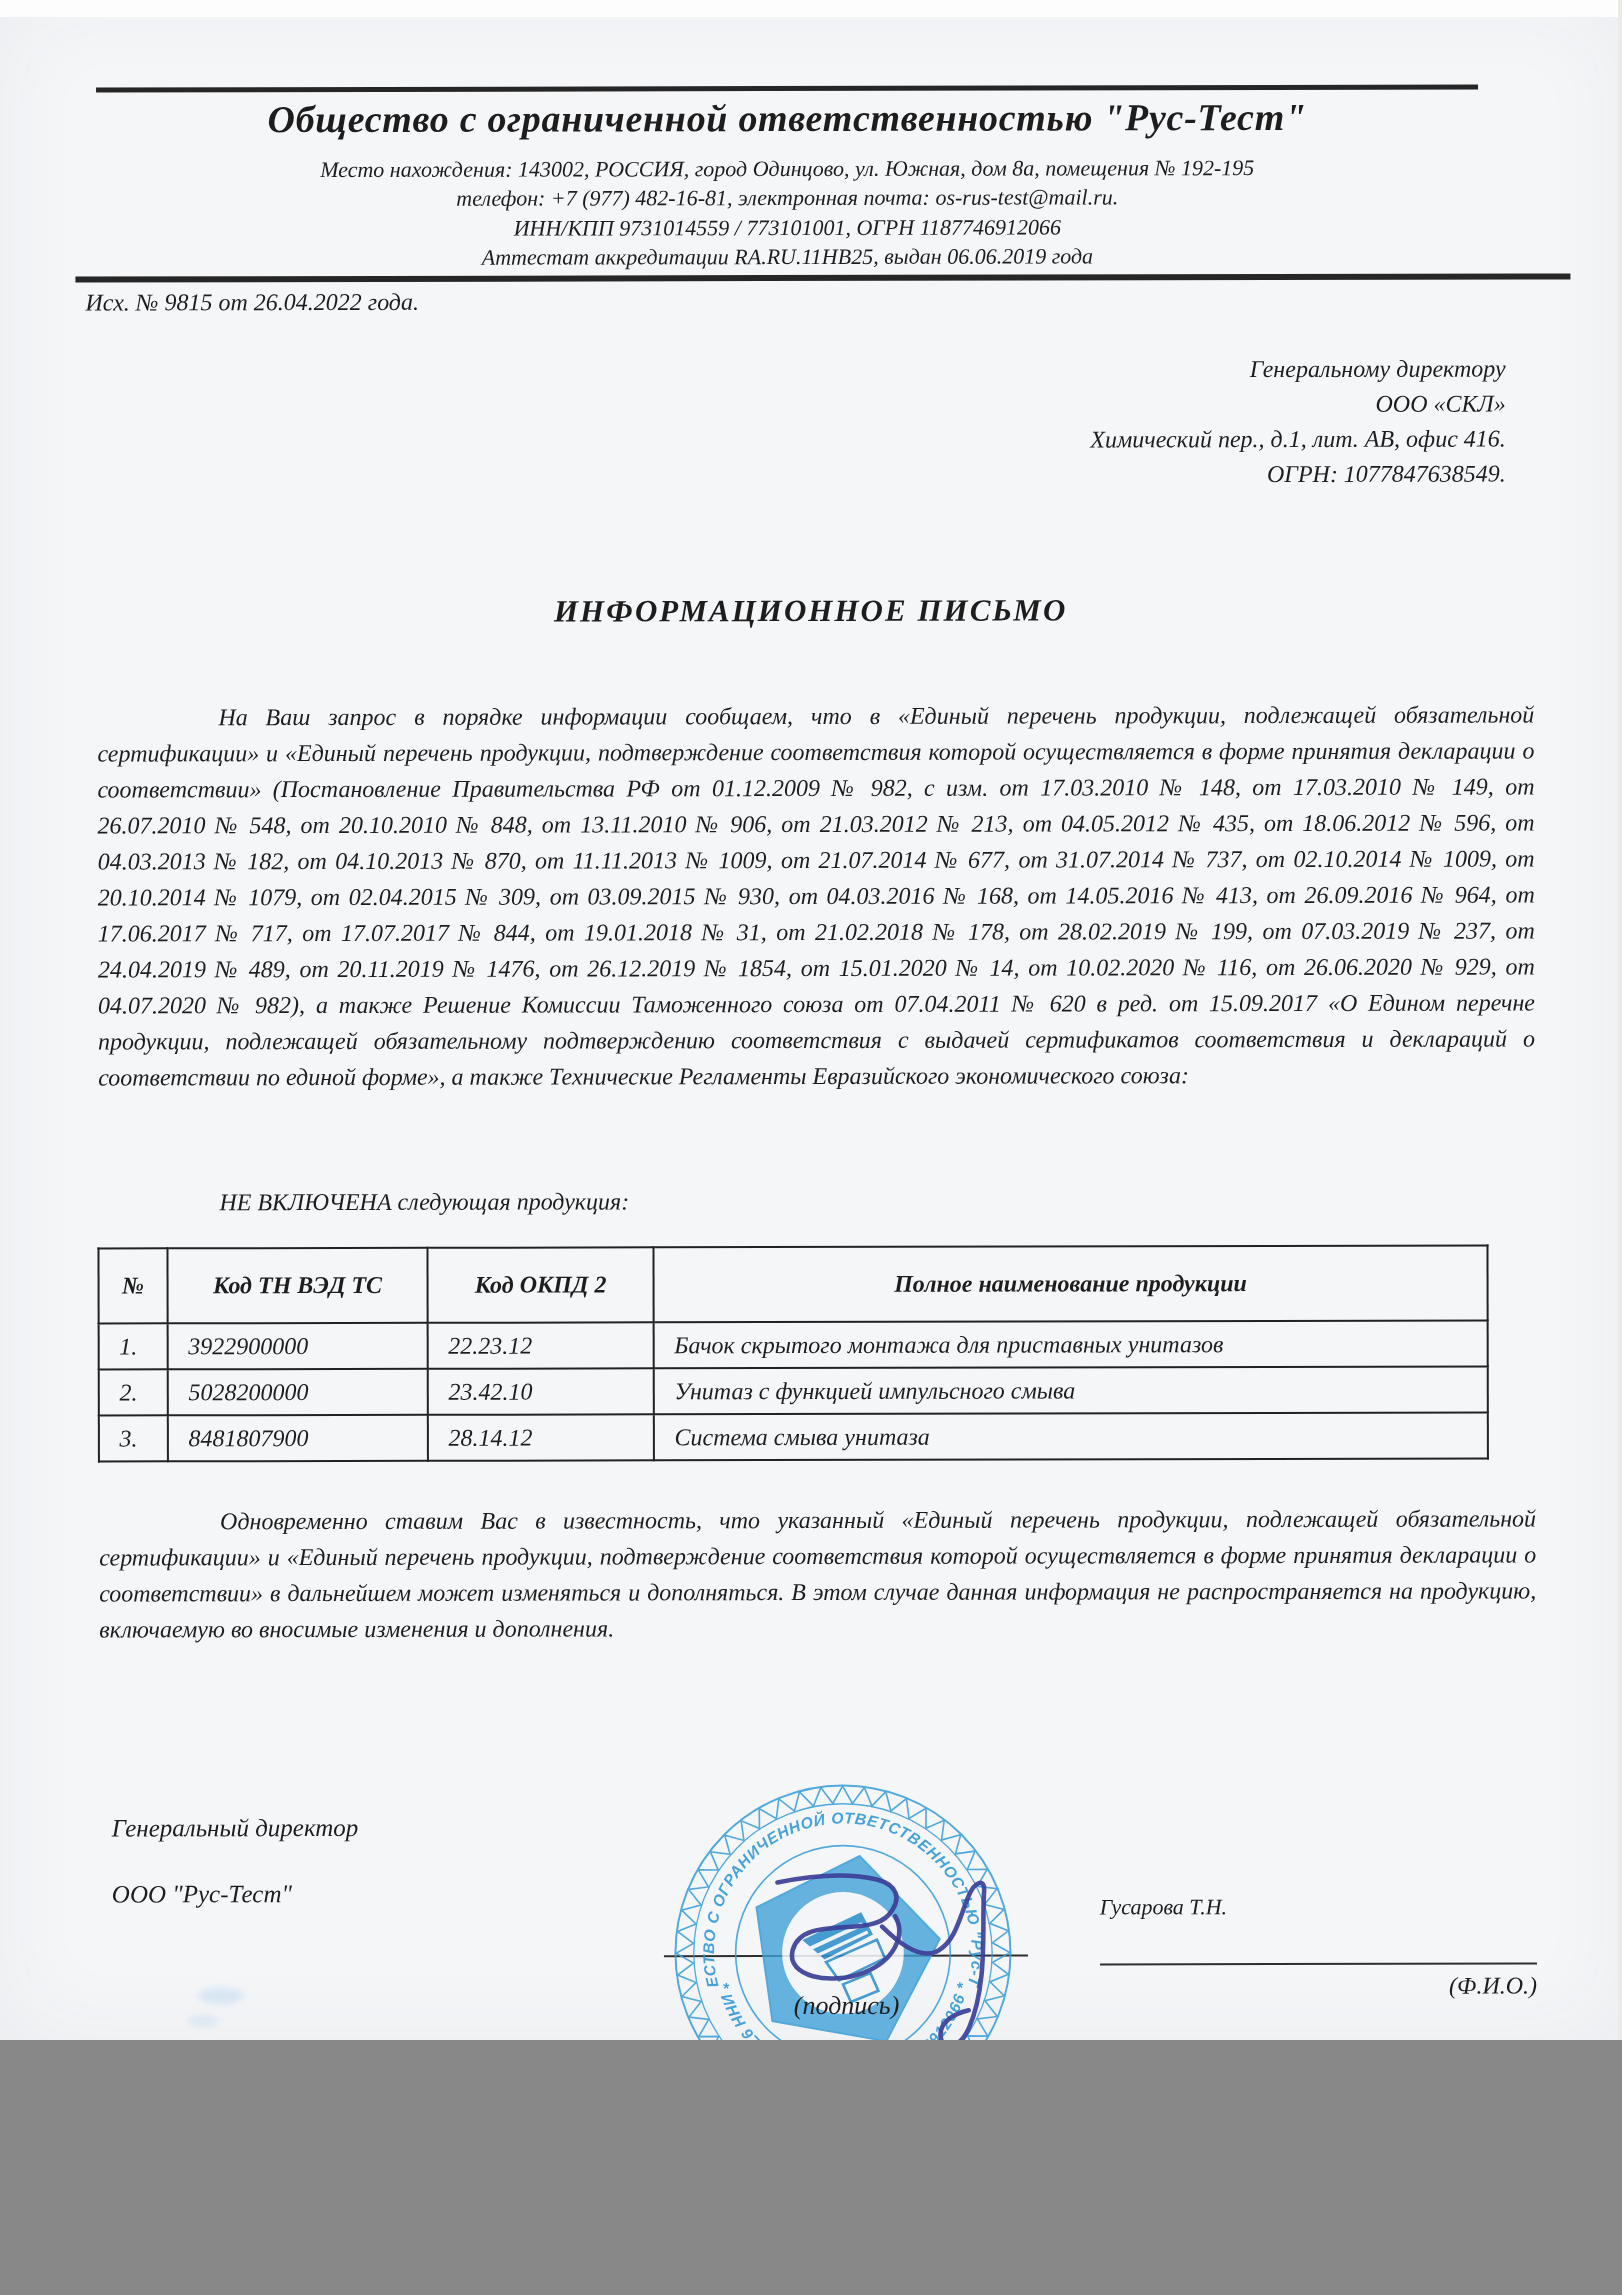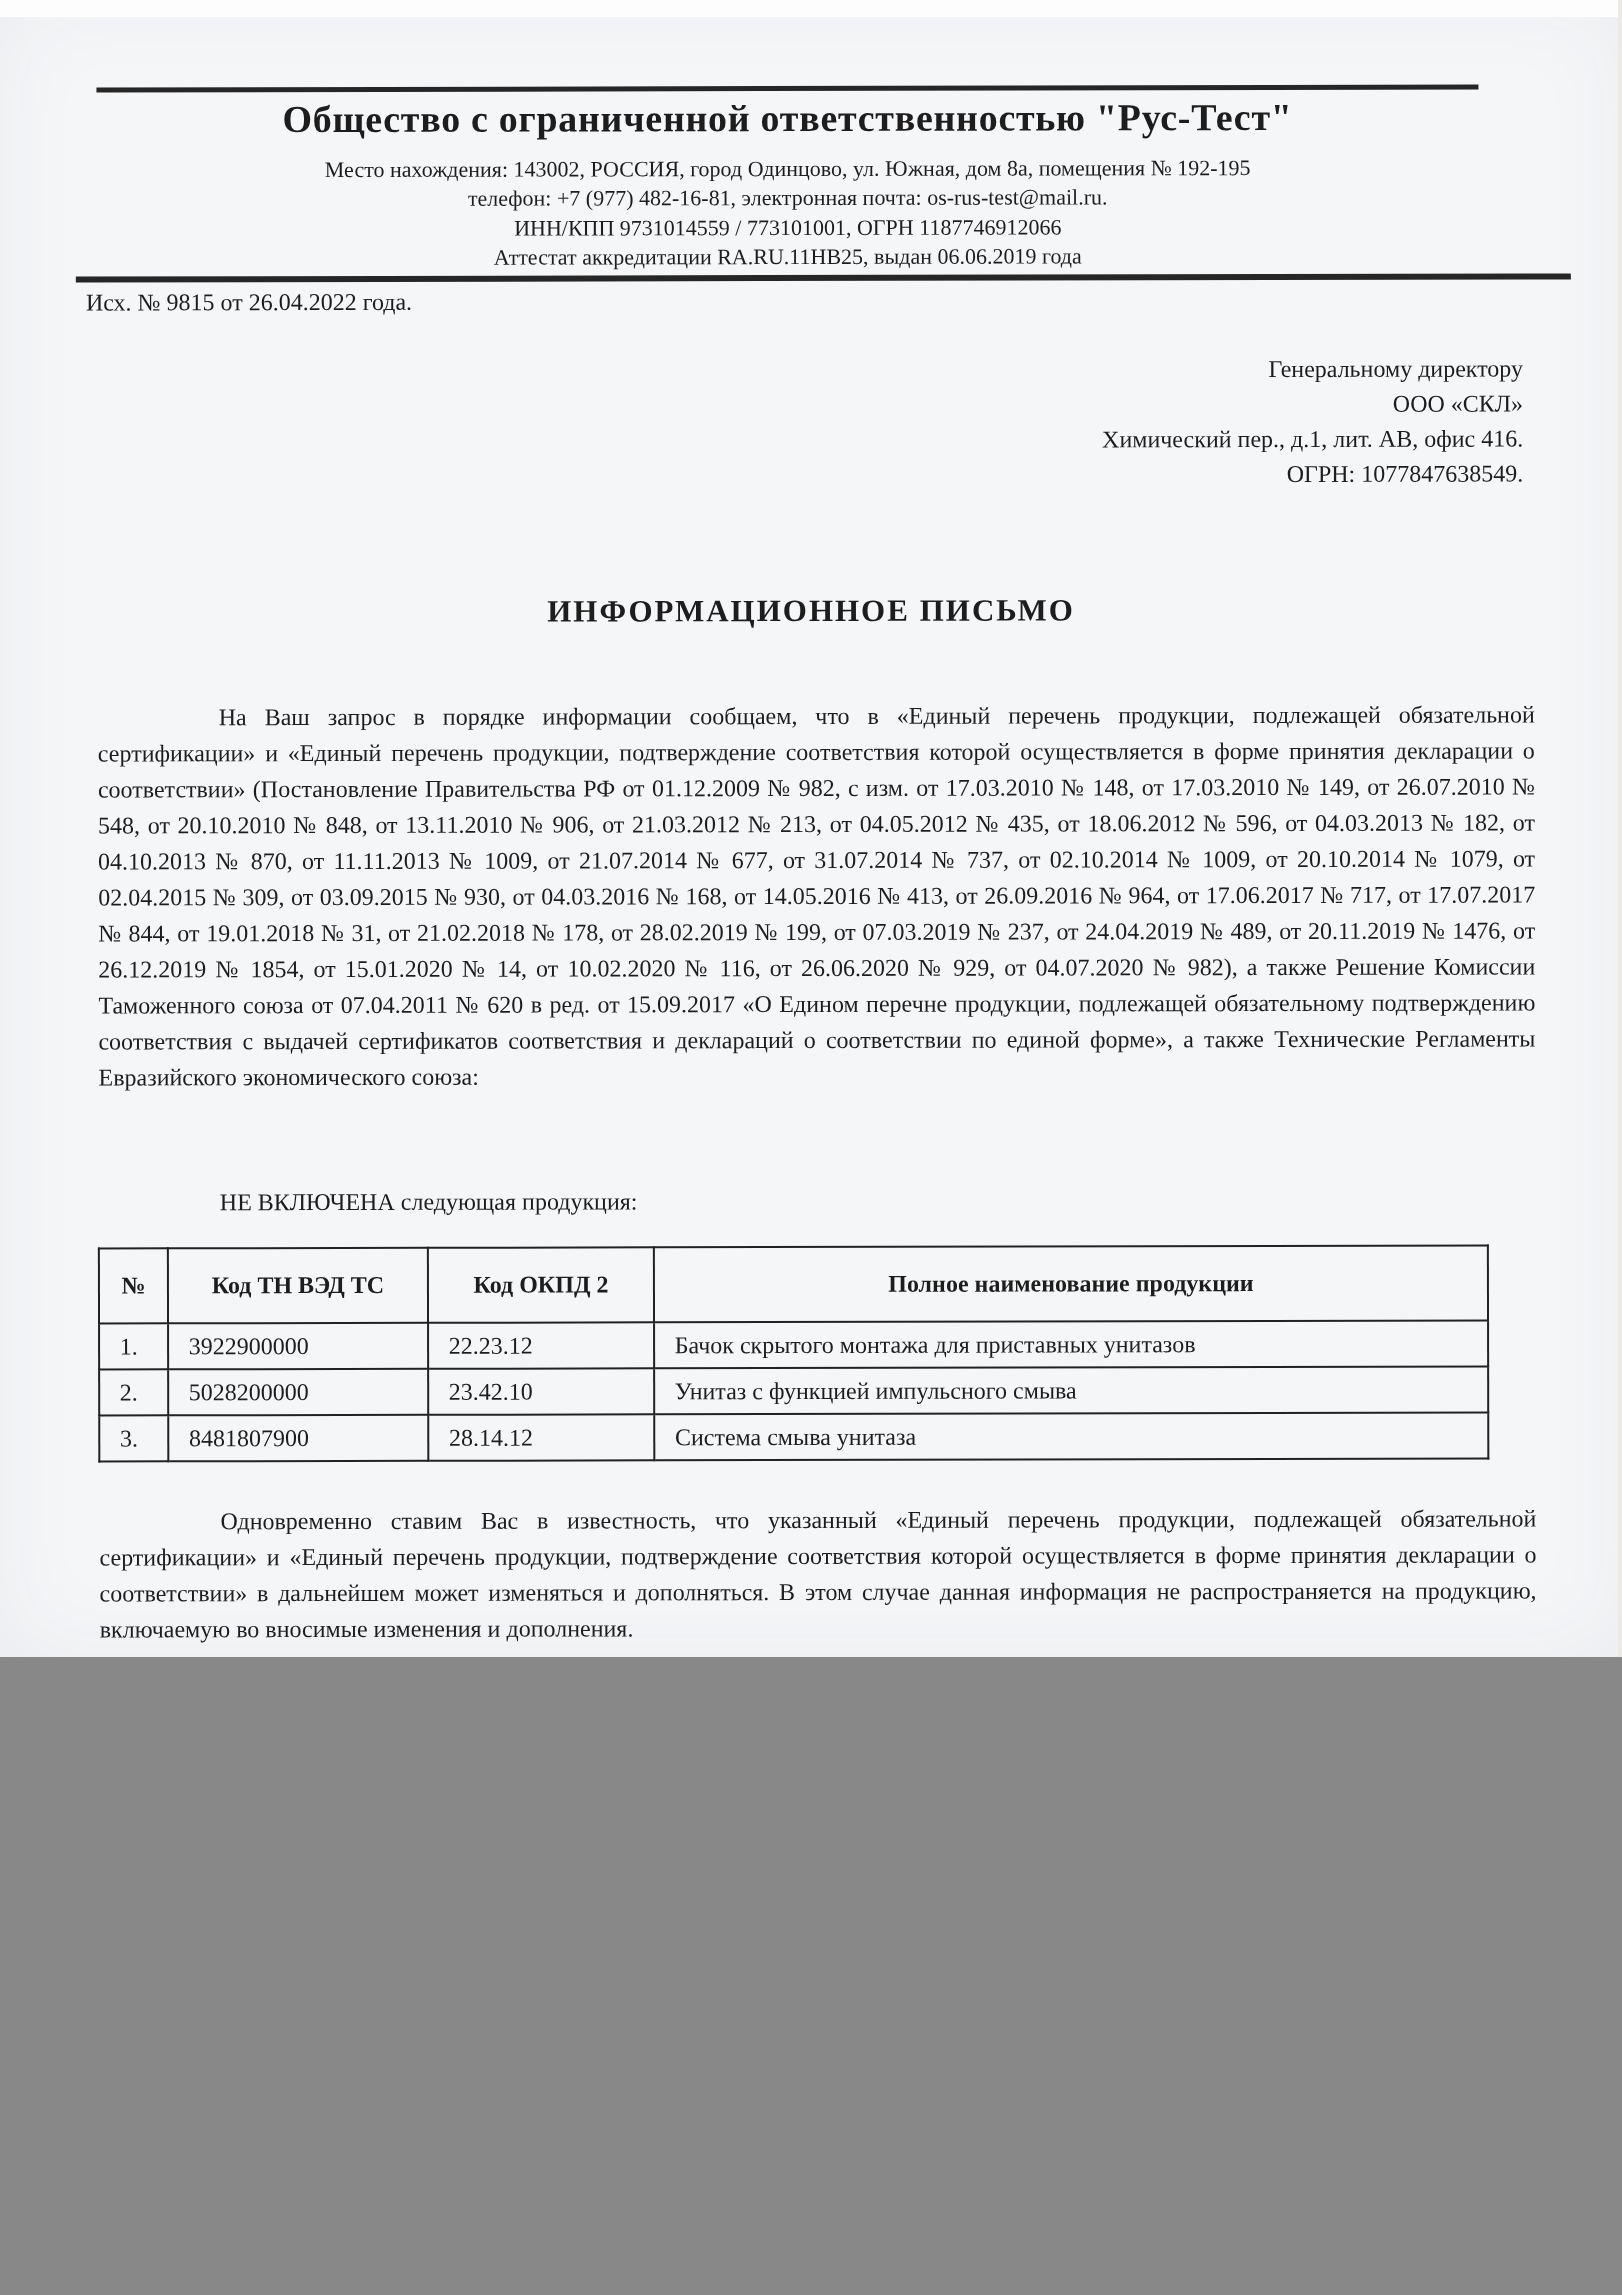--- a/index.html
+++ b/index.html
@@ -1,41 +1,42 @@
 <!DOCTYPE html>
 <html style="font-size:10.5px"><head>
 <meta charset="utf-8">
 <style>
   html,body{margin:0;padding:0;background:#888;}
   .page{
     position:relative;
-    width:1623px;height:1657px;
+    width:1623px;height:2040px;
     background:#f5f6f8;
     font-family:"Liberation Serif","DejaVu Serif",serif;
     color:#1d1d1d;
     overflow:hidden;
     box-shadow:inset 0 0 92px rgba(40,50,70,.05);
+    font-style:italic;
   }
   .scan-strip-top{position:absolute;left:0;top:0;width:100%;height:17px;background:#fdfdfe;}
   .scan-strip-bottom{position:absolute;left:0;top:2280px;width:100%;height:15.7px;background:#e9e7e0;}
   .scan-strip-right{position:absolute;left:1618px;top:0;width:5.2px;height:100%;background:#eceae4;}
   .content{position:absolute;inset:0;transform:rotate(-0.12deg);}
 
   .rule{position:absolute;background:#262626;}
   .rule-top{left:98px;top:86px;width:1382px;height:5.2px;}
   .rule-bottom{left:77px;top:275px;width:1495px;height:5.9px;}
 
   .company{position:absolute;left:98px;top:96px;width:1382px;text-align:center;
     font-size:38px;font-weight:bold;letter-spacing:0.7px;white-space:nowrap;}
   .lh-address{position:absolute;left:98px;top:154px;width:1382px;text-align:center;
     font-size:22px;line-height:29.4px;}
 
   .ref-line{position:absolute;left:87px;top:288px;font-size:24px;}
 
-  .recipient{position:absolute;right:99px;top:353px;text-align:right;
+  .recipient{position:absolute;right:116px;top:353px;text-align:right;
     font-size:24px;line-height:35px;}
 
   .doc-title{position:absolute;left:0;top:593px;width:1623px;text-align:center;
     font-size:31px;font-weight:bold;letter-spacing:2px;}
 
   .para{position:absolute;left:98px;width:1437px;font-size:24px;line-height:36px;
     text-align:justify;text-indent:121px;}
   .para1{top:698px;}
   .para2{top:1502px;}
   .not-included{position:absolute;left:219px;top:1188px;font-size:24px;}

